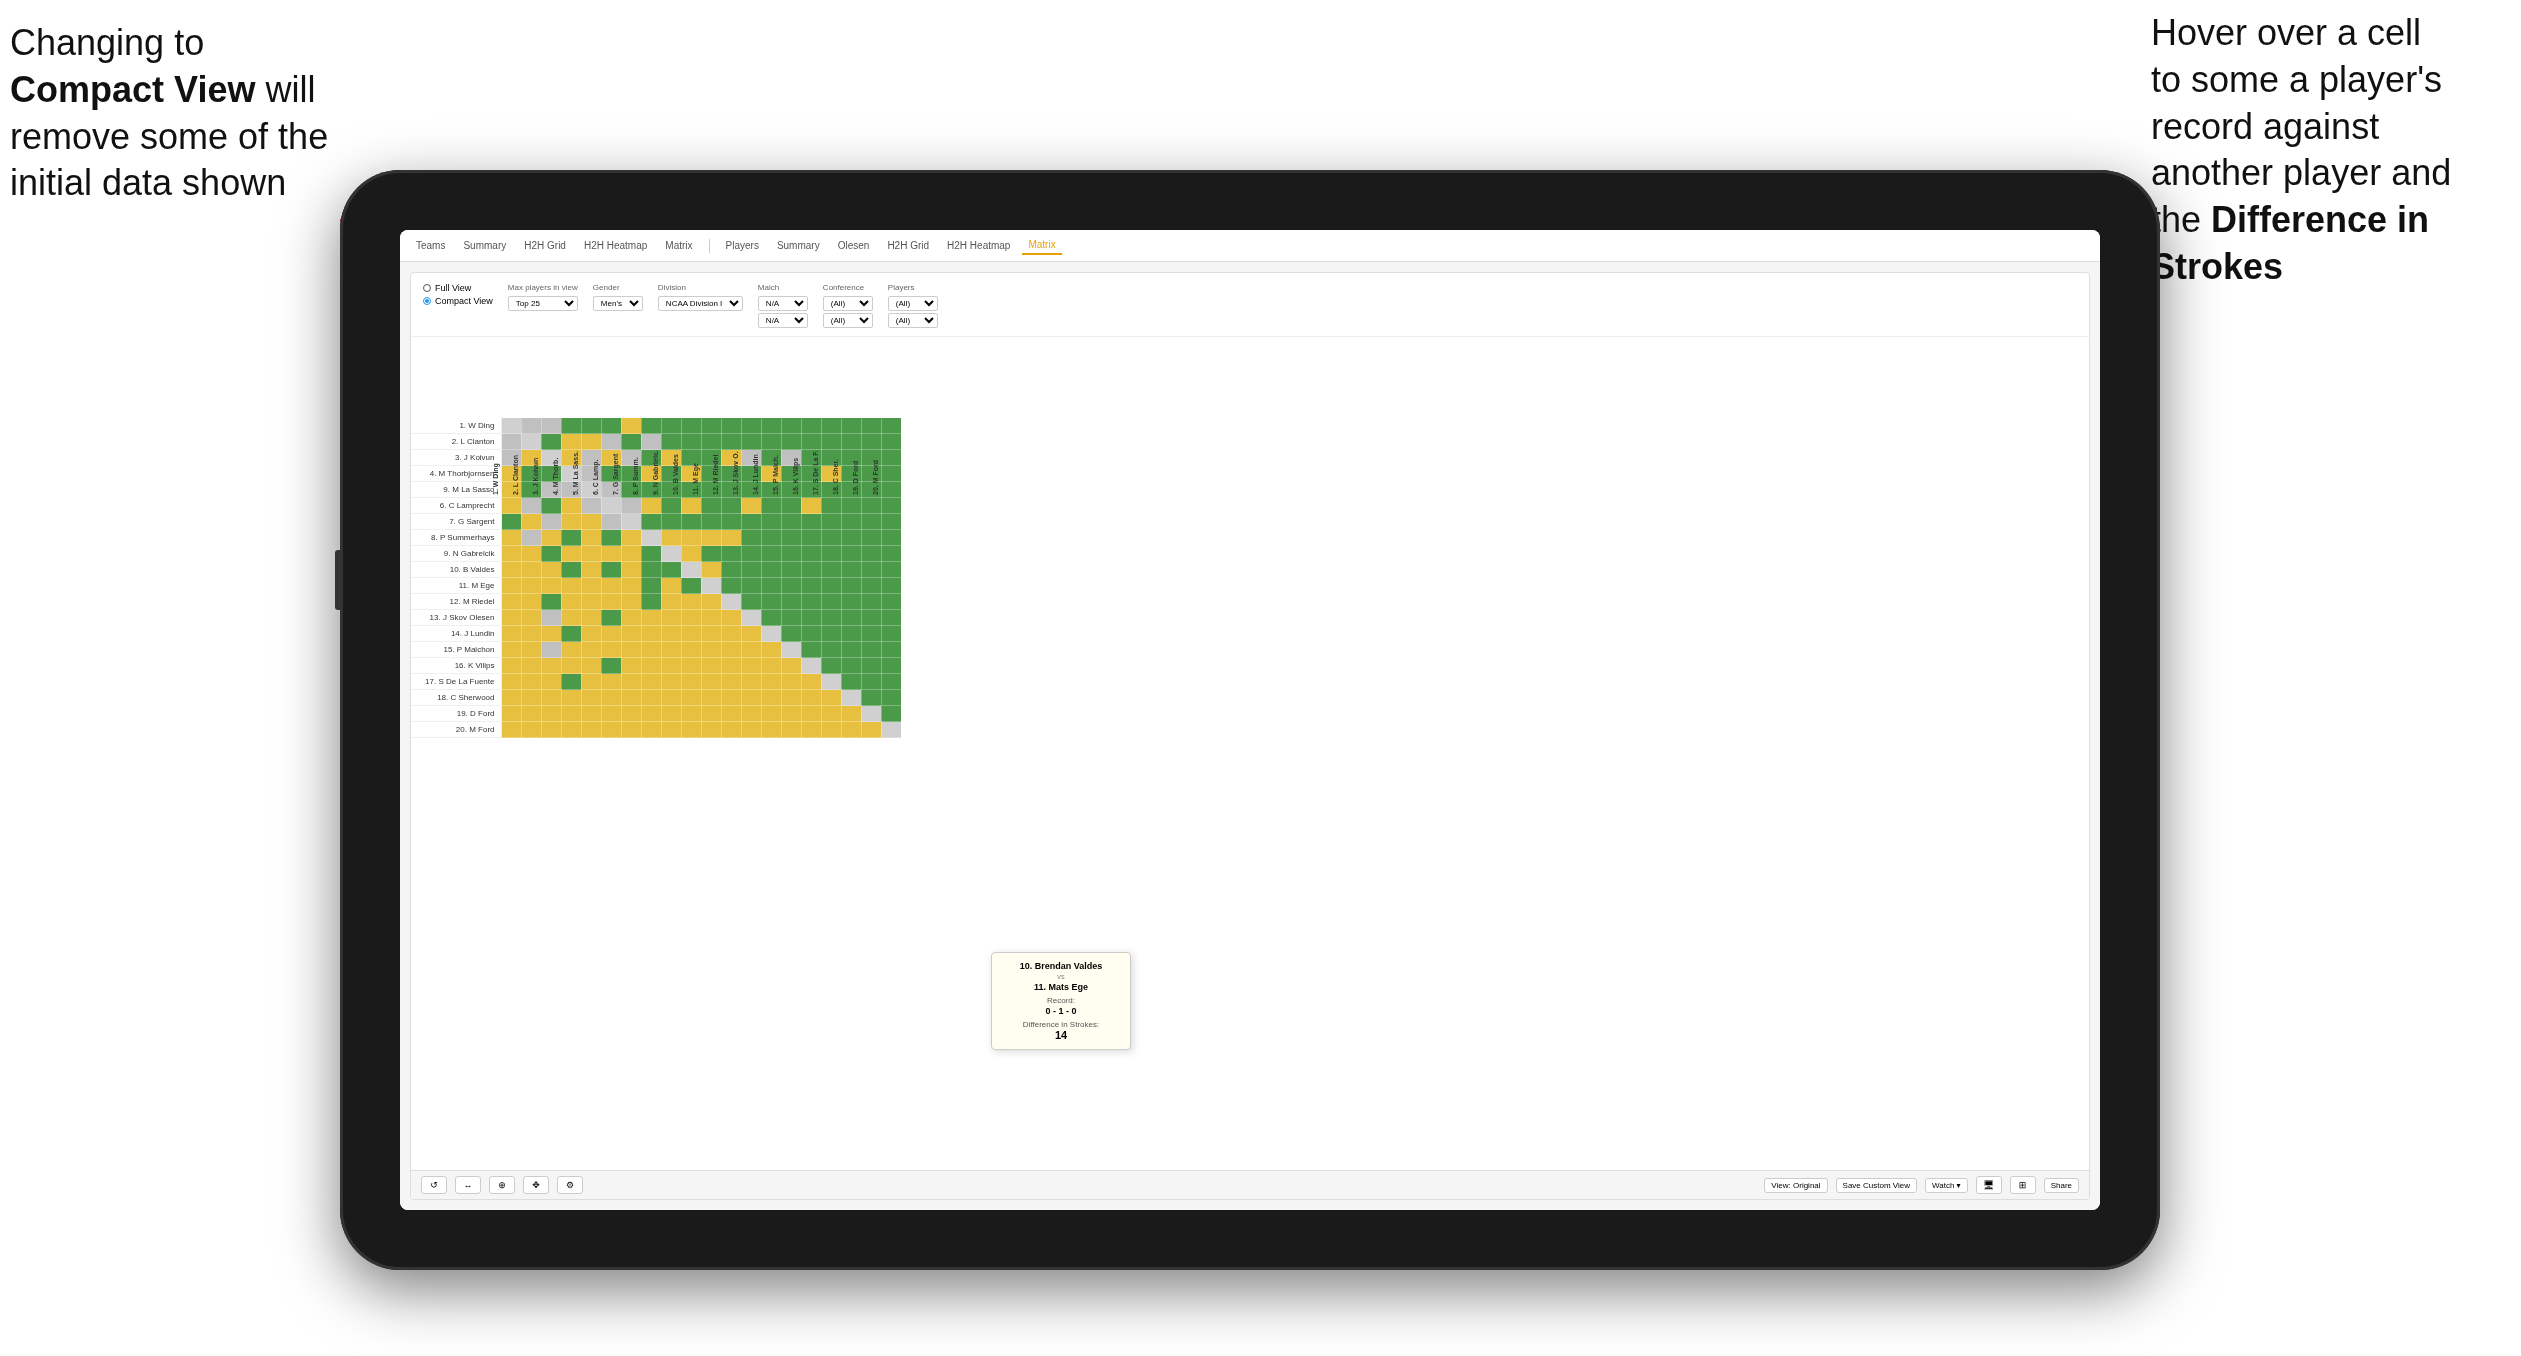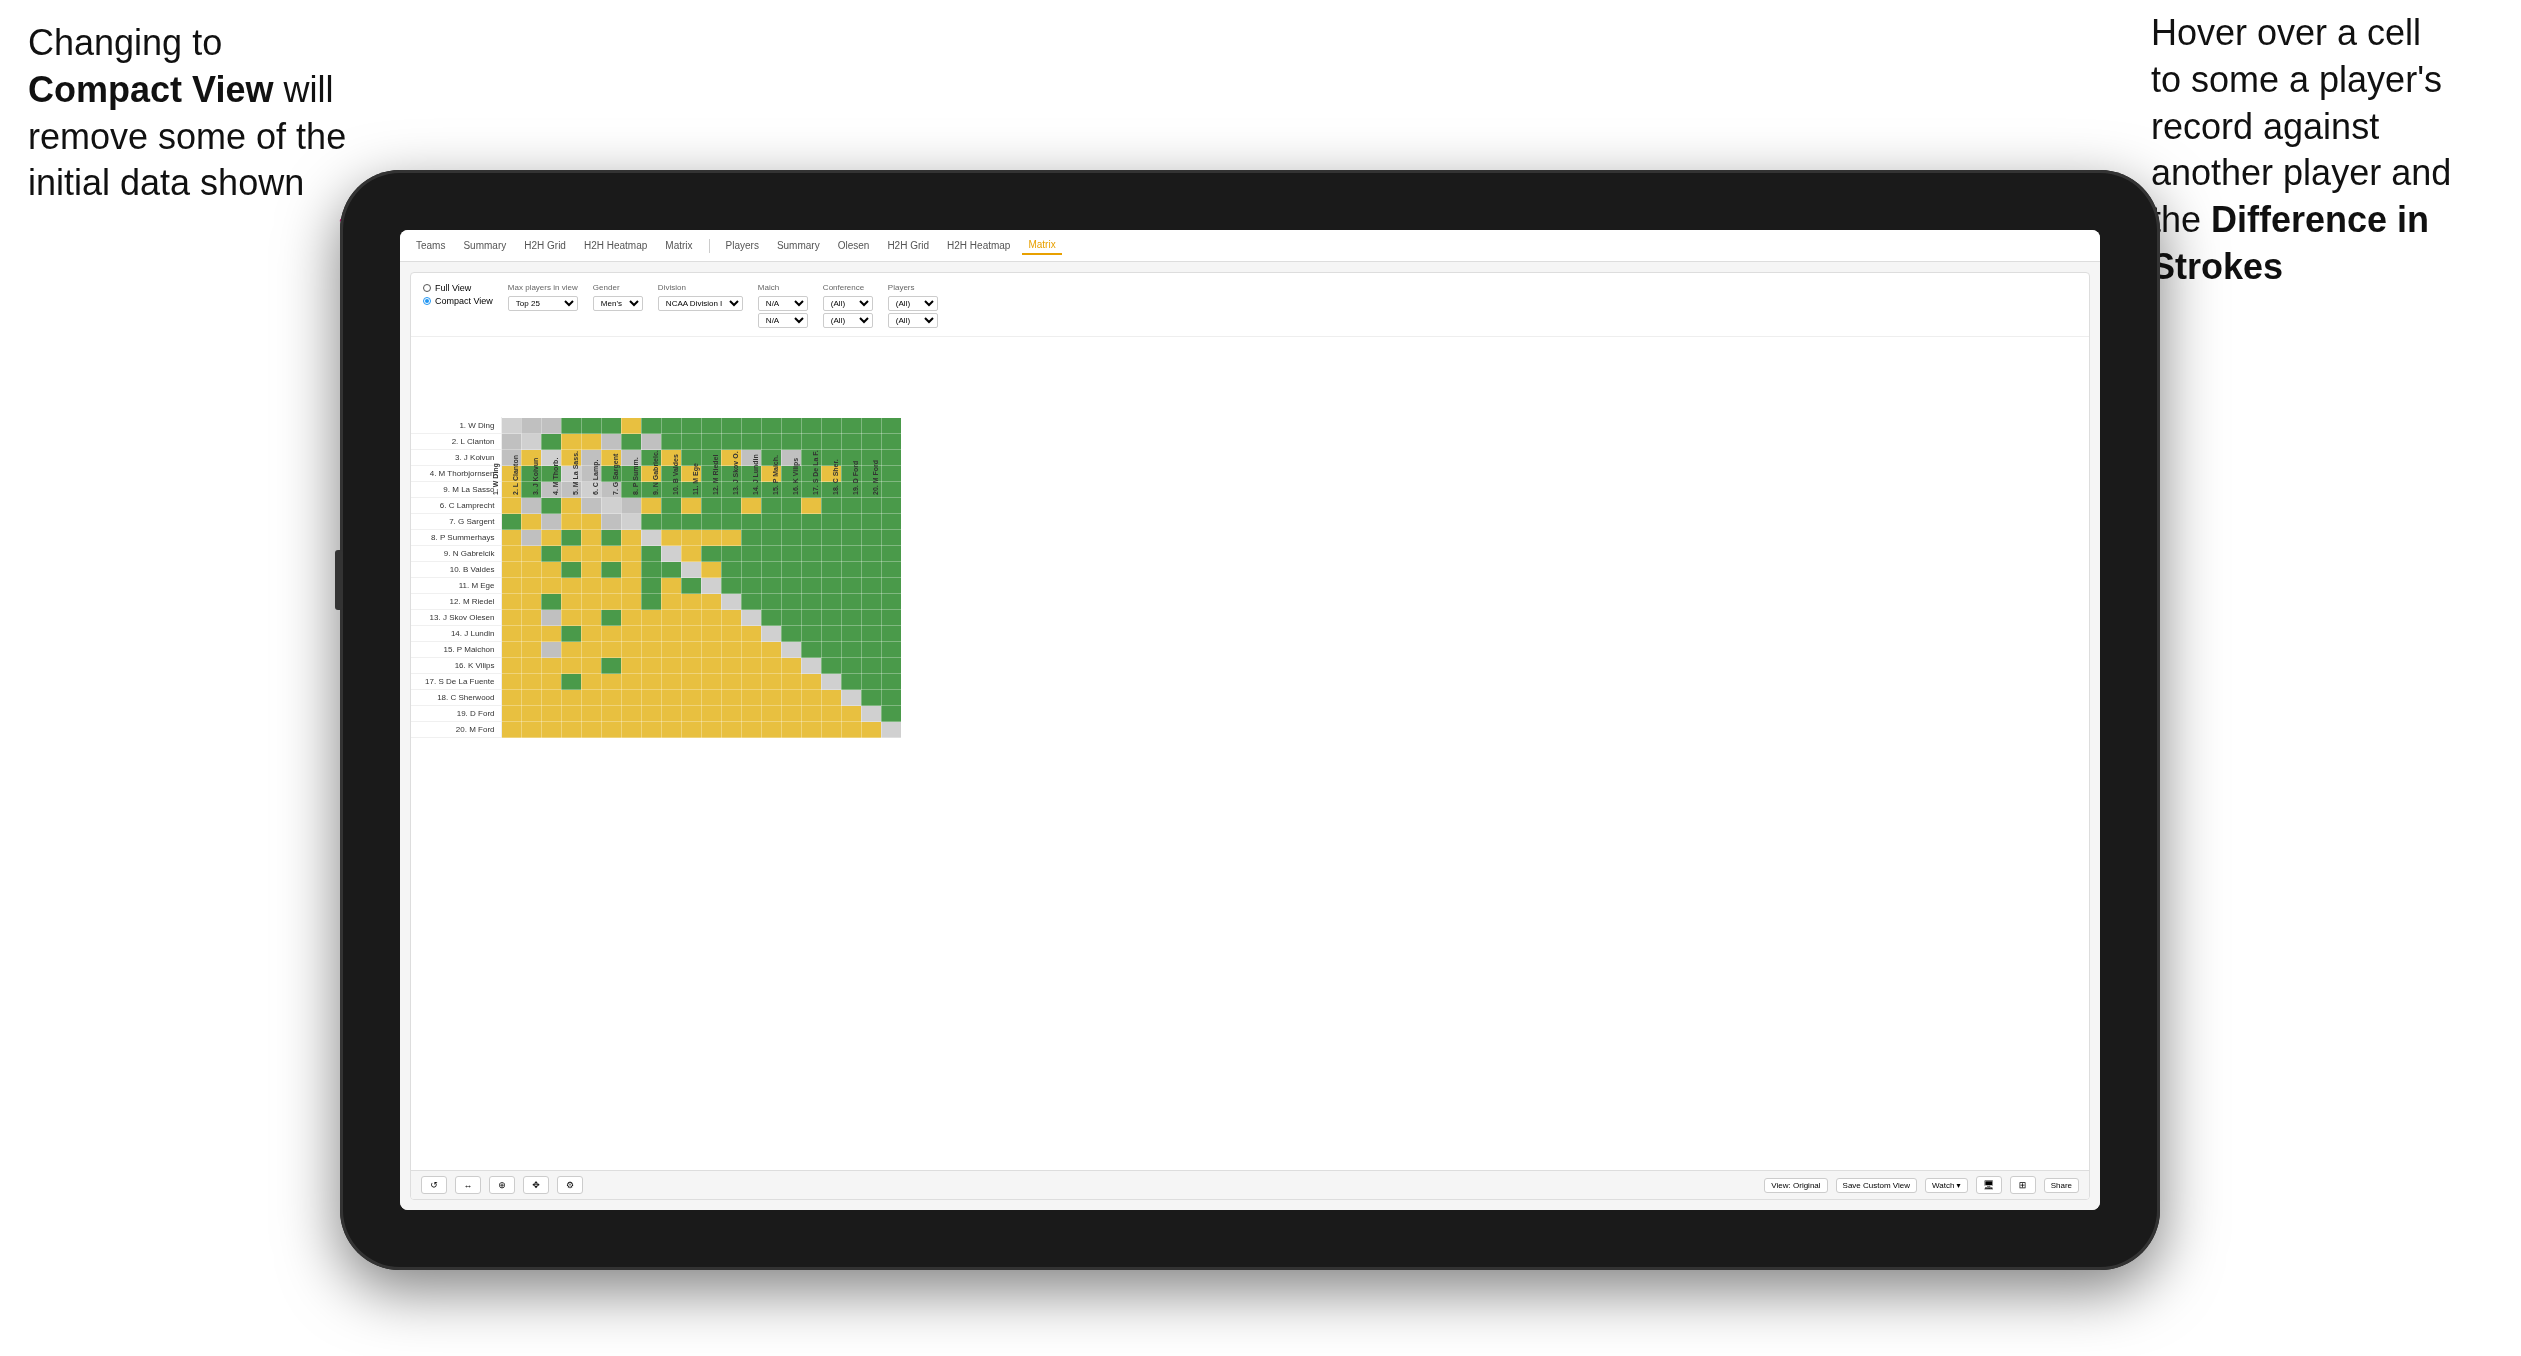--- a/index.html
+++ b/index.html
@@ -9,21 +9,21 @@
       width: 2521px;
       height: 1356px;
       position: relative;
       overflow: hidden;
     }
 
     
     .annotation-left {
       position: absolute;
       top: 20px;
-      left: 28px;
+      left: 10px;
       width: 330px;
       font-size: 36px;
       line-height: 1.3;
       color: #111;
     }
     .annotation-left .bold { font-weight: bold; }
 
     
     .annotation-right {
       position: absolute;
@@ -993,20 +993,29 @@
                   <td class="data-cell" style="background: rgb(232, 192, 64);"></td>
                   <td class="data-cell" style="background: rgb(232, 192, 64);"></td>
                   <td class="data-cell" style="background: rgb(232, 192, 64);"></td>
                   <td class="data-cell" style="background: rgb(232, 192, 64);"></td>
                   <td class="data-cell" style="background: rgb(232, 192, 64);"></td>
                   <td class="data-cell" style="background: rgb(208, 208, 208);"></td>
                 </tr>
               </tbody>
           </table>
 
+          <div class="tooltip-box">
+            <div class="tooltip-player1">10. Brendan Valdes</div>
+            <div class="tooltip-vs">vs</div>
+            <div class="tooltip-player2">11. Mats Ege</div>
+            <div class="tooltip-record-label">Record:</div>
+            <div class="tooltip-record">0 - 1 - 0</div>
+            <div class="tooltip-diff-label">Difference in Strokes:</div>
+            <div class="tooltip-diff-value">14</div>
+          </div>
         </div>
 
         <div class="bottom-toolbar">
           <button class="toolbar-btn">
             <span class="toolbar-icon">↺</span>
           </button>
           <button class="toolbar-btn">
             <span class="toolbar-icon">↔</span>
           </button>
           <button class="toolbar-btn">

